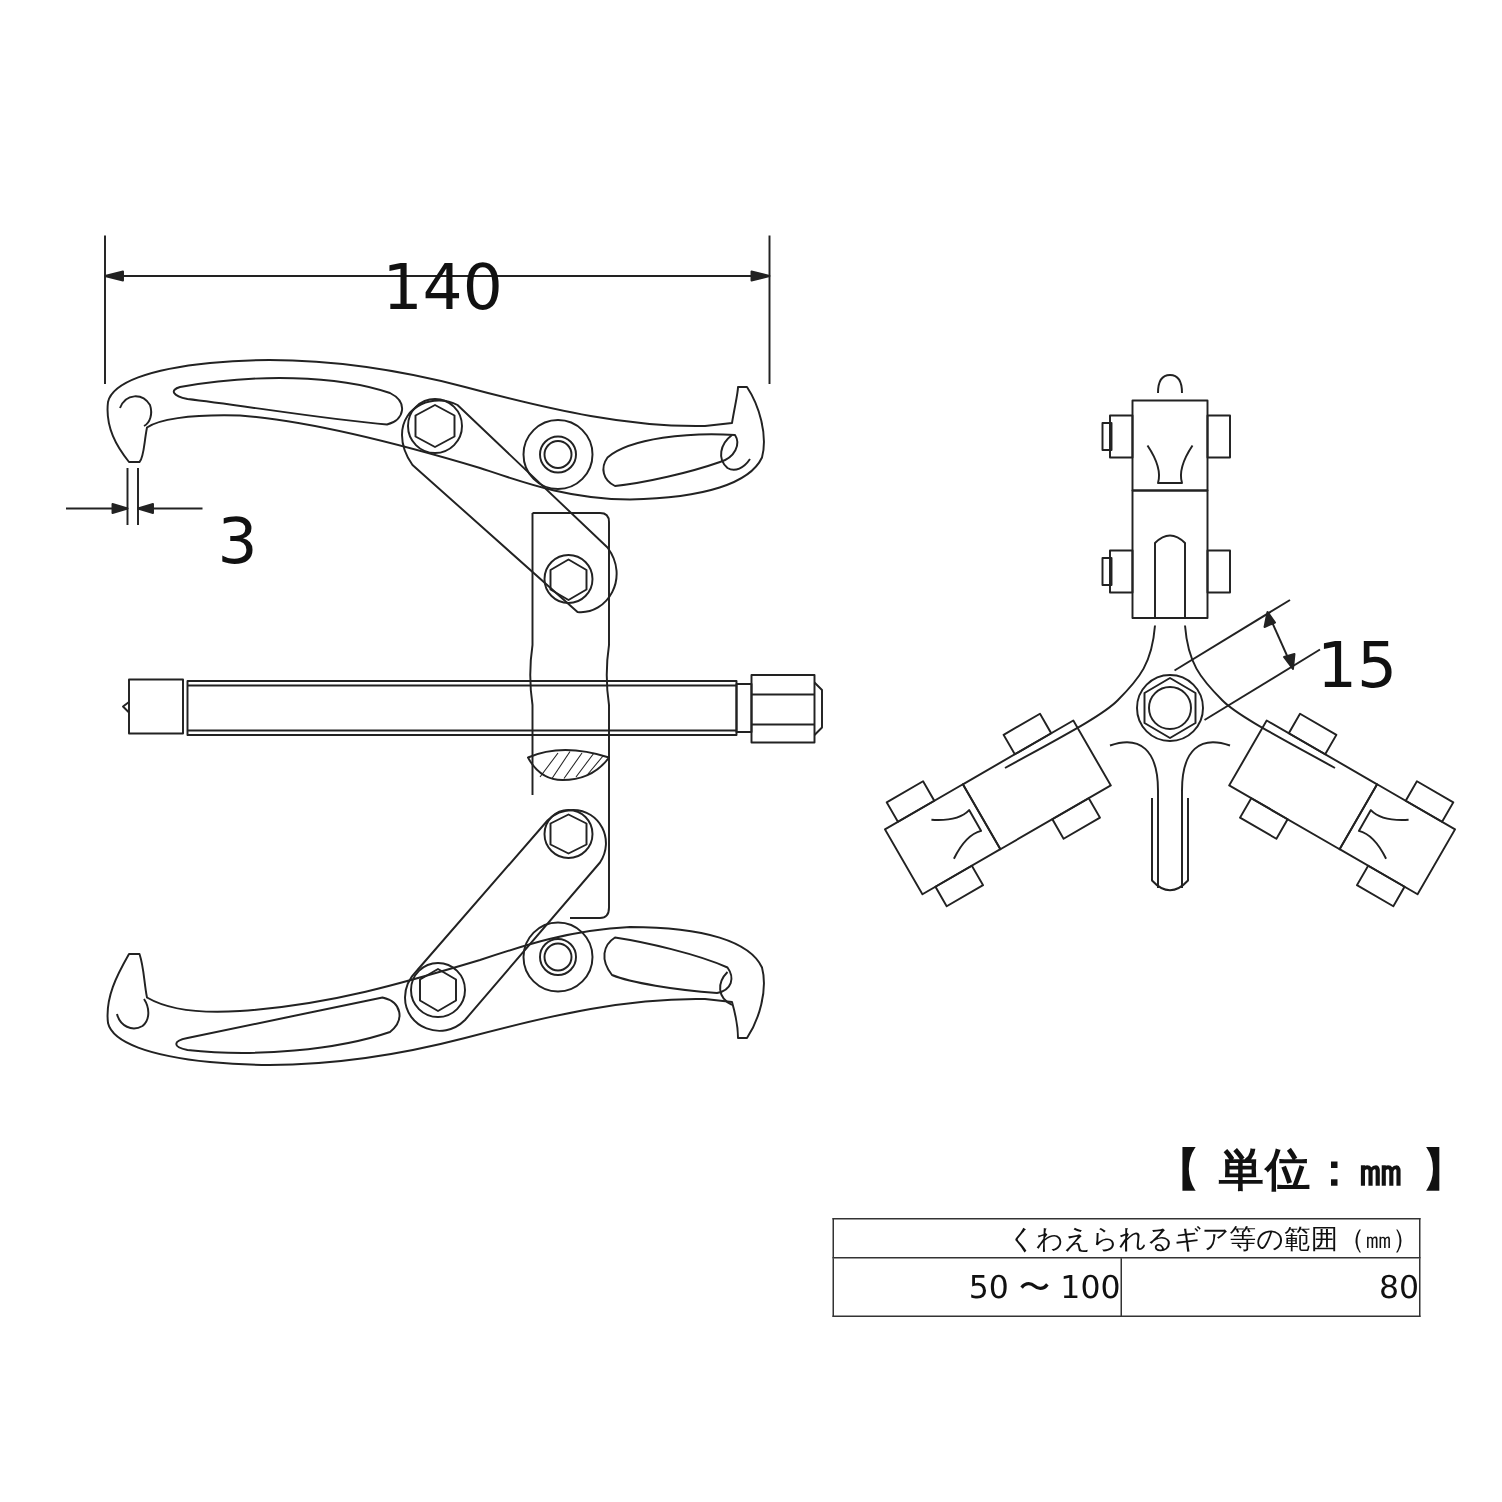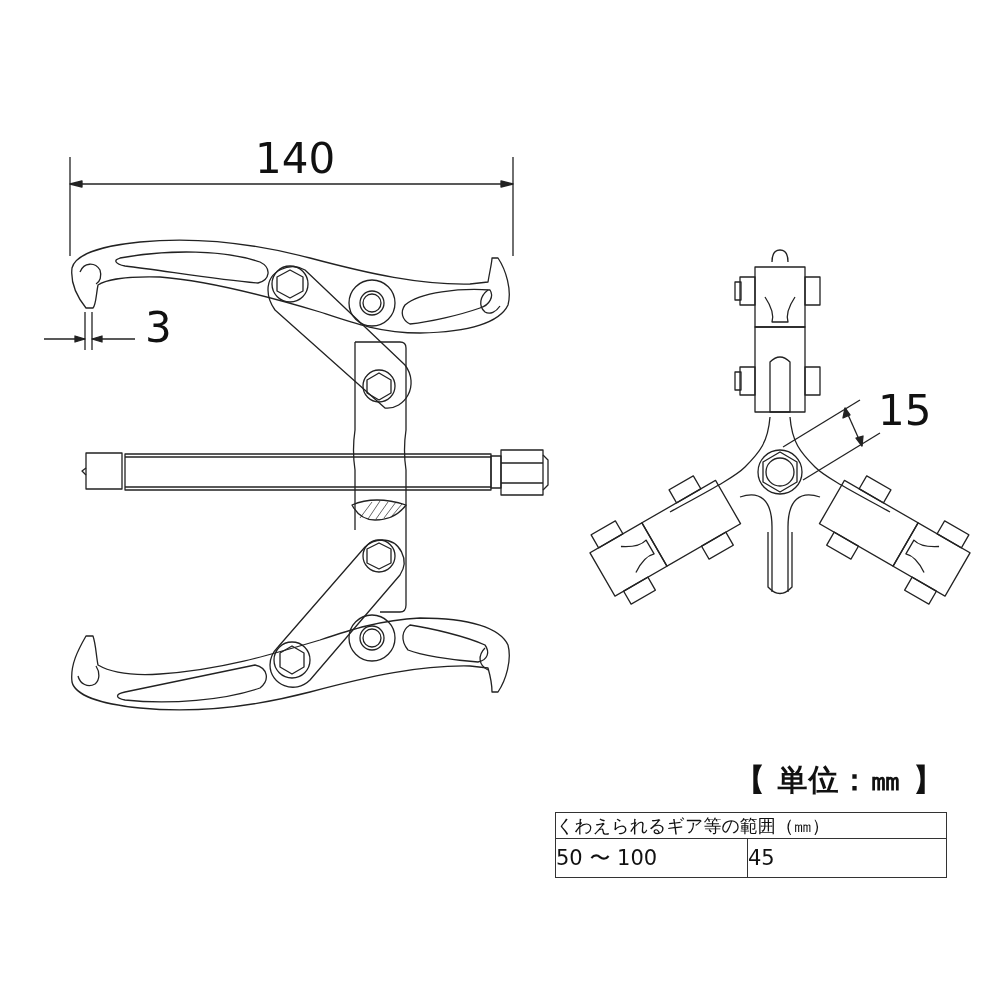--- a/index.html
+++ b/index.html
@@ -1,26 +1,26 @@
 <!DOCTYPE html>
 <html><head>
 <meta charset="utf-8">
 <style>
   html, body { margin:0; padding:0; background:#ffffff; }
   body { width:1001px; height:1001px; position:relative; overflow:hidden;
          font-family:"DejaVu Sans", sans-serif; color:#111; }
   .drawing { position:absolute; left:0; top:0; width:1001px; height:1001px; }
   .drawing svg { width:1001px; height:1001px; display:block; }
-  .dim-label { position:absolute; font-family:"DejaVu Sans", sans-serif; color:#111; line-height:1; }
+  .dim-label { position:absolute; font-family:"DejaVu Sans", sans-serif; color:#111; line-height:1;margin-top:33px; }
   #dim-140 { left:255px; top:138px; font-size:42px; }
   #dim-3 { left:145px; top:307px; font-size:42px; }
   #dim-17 { left:878px; top:390px; font-size:42px; }
-  .unit-label { position:absolute; left:735px; top:760px; font-size:30px; font-weight:bold; letter-spacing:1px; }
+  .unit-label { position:absolute; left:770px; top:760px; font-size:30px; font-weight:bold; letter-spacing:1px; }
   .spec-table { position:absolute; left:555px; top:812px; width:392px; border-collapse:collapse; font-size:18px; }
-  .spec-table td { border:1.5px solid #333; text-align:left; padding:0; }
+  .spec-table td { border:1.5px solid #333; text-align:right; padding:0; }
   .spec-table tr.r1 td { height:25px; }
   .spec-table tr.r2 td { height:25px; }
   .spec-table tr.r3 td { height:38px; font-size:21px;margin-top:44px; }
   .spec-table td.c1 { width:191px; }
 </style>
 </head>
 <body>
 
 <div class="drawing">
 <svg viewBox="0 0 1001 1001" xmlns="http://www.w3.org/2000/svg" fill="none" stroke="#222" stroke-width="1.3" stroke-linejoin="round">
@@ -167,16 +167,16 @@
 
 <div class="unit-label">【 単位：㎜ 】</div>
 
 <table class="spec-table">
   <tbody>
       <tr class="r1">
     <td colspan="2">くわえられるギア等の範囲（㎜）</td>
   </tr>
   <tr class="r3">
     <td class="c1">50 〜 100</td>
-    <td>45</td>
+    <td>80</td>
   </tr>
 </tbody>
   </table>
 
 </body></html>

